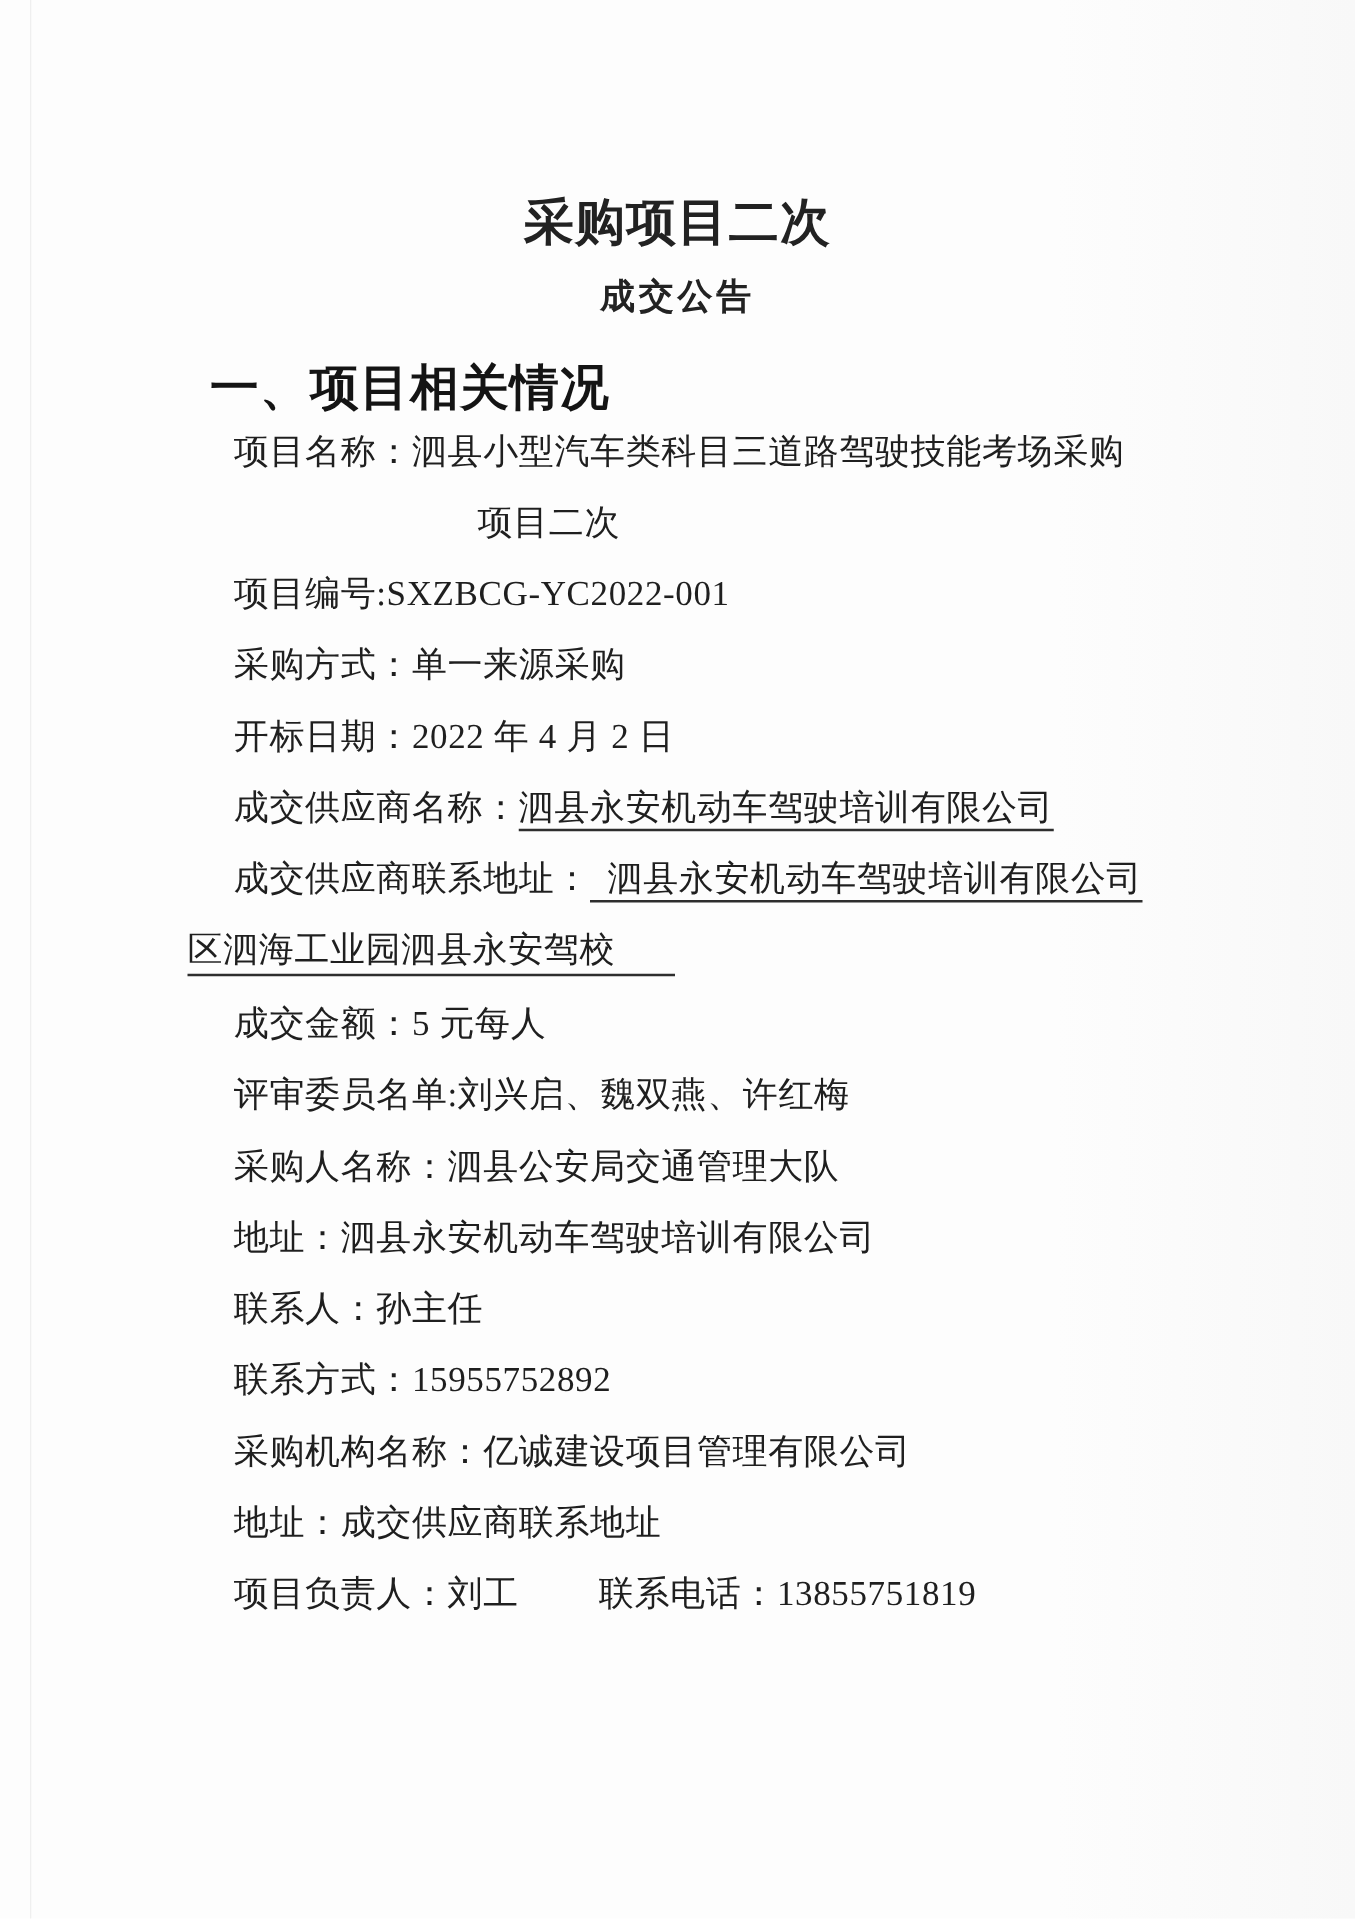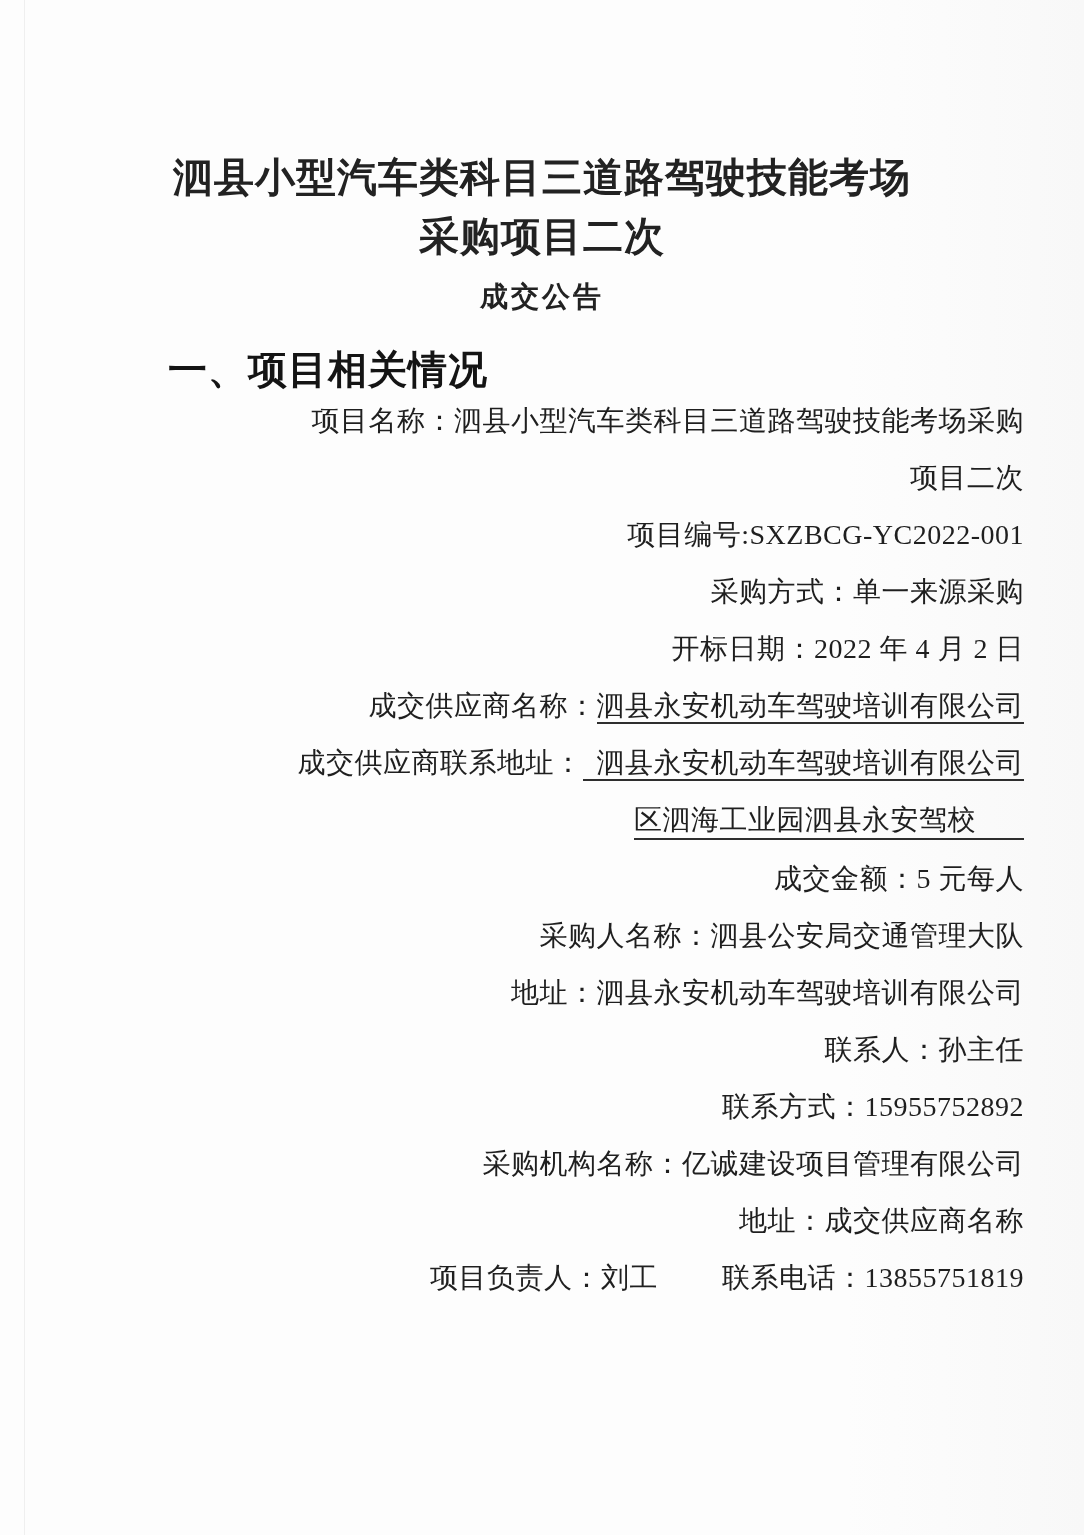--- a/index.html
+++ b/index.html
@@ -34,36 +34,35 @@
     margin:30px 0 0 168px;
     font-family:"Liberation Sans", sans-serif;
     font-size:39px; font-weight:bold;
     line-height:36px; color:#141414;
     letter-spacing:1px;
   }
   .doc-body {
     margin:4px 60px 0 150px;
     font-size:28px;
   }
-  .line { margin:0; line-height:57px; white-space:nowrap; letter-spacing:0.5px;text-align:right; }
+  .line { margin:0; line-height:57px; white-space:nowrap; letter-spacing:0.5px; }
   .indent { padding-left:37px; }
   .cont-project { padding-left:232px;font-family:Liberation Serif, serif; }
   .u { border-bottom:2px solid #2e2e2e; padding-bottom:1px; }
   .u-lead { padding-left:14px; }
   .u-trail { padding-right:48px;font-family:Liberation Mono, monospace; }
   .phone-gap { margin-left:64px;font-family:Liberation Serif, serif; }
 </style>
 </head>
 <body>
 
 <div class="page">
   <div class="scan-edge"></div>
 
   <h1 class="title">
-    <span class="title-line">泗县小型汽车类科目三道路驾驶技能考场</span>
     <span class="title-line">采购项目二次</span>
   </h1>
 
   <h2 class="subtitle">成交公告</h2>
 
   <h3 class="section-heading">一、项目相关情况</h3>
 
   <div class="doc-body">
 
     <p class="line indent"><span>项目名称：</span><span>泗县小型汽车类科目三道路驾驶技能考场采购</span></p>
@@ -77,29 +76,30 @@
     <p class="line indent">开标日期：2022 年 4 月 2 日</p>
 
     <p class="line indent"><span>成交供应商名称：</span><span class="u">泗县永安机动车驾驶培训有限公司</span></p>
 
     <p class="line indent"><span>成交供应商联系地址：</span><span class="u u-lead">泗县永安机动车驾驶培训有限公司</span></p>
 
     <p class="line"><span class="u u-trail">区泗海工业园泗县永安驾校</span></p>
 
     <p class="line indent">成交金额：5 元每人</p>
 
+    <p class="line indent">评审委员名单:刘兴启、魏双燕、许红梅</p>
 
     <p class="line indent">采购人名称：泗县公安局交通管理大队</p>
 
     <p class="line indent">地址：泗县永安机动车驾驶培训有限公司</p>
 
     <p class="line indent">联系人：孙主任</p>
 
     <p class="line indent">联系方式：15955752892</p>
 
     <p class="line indent">采购机构名称：亿诚建设项目管理有限公司</p>
 
-    <p class="line indent">地址：成交供应商名称</p>
+    <p class="line indent">地址：成交供应商联系地址</p>
 
     <p class="line indent"><span>项目负责人：刘工</span><span class="phone-gap">联系电话：13855751819</span></p>
 
   </div>
 </div>
 
 </body></html>

